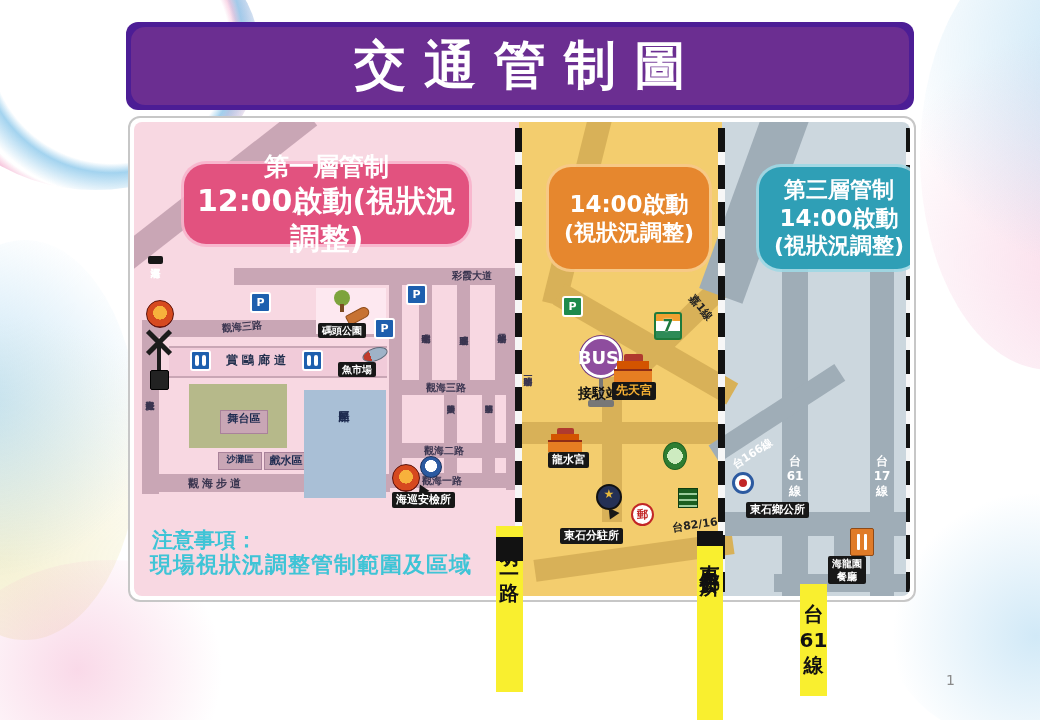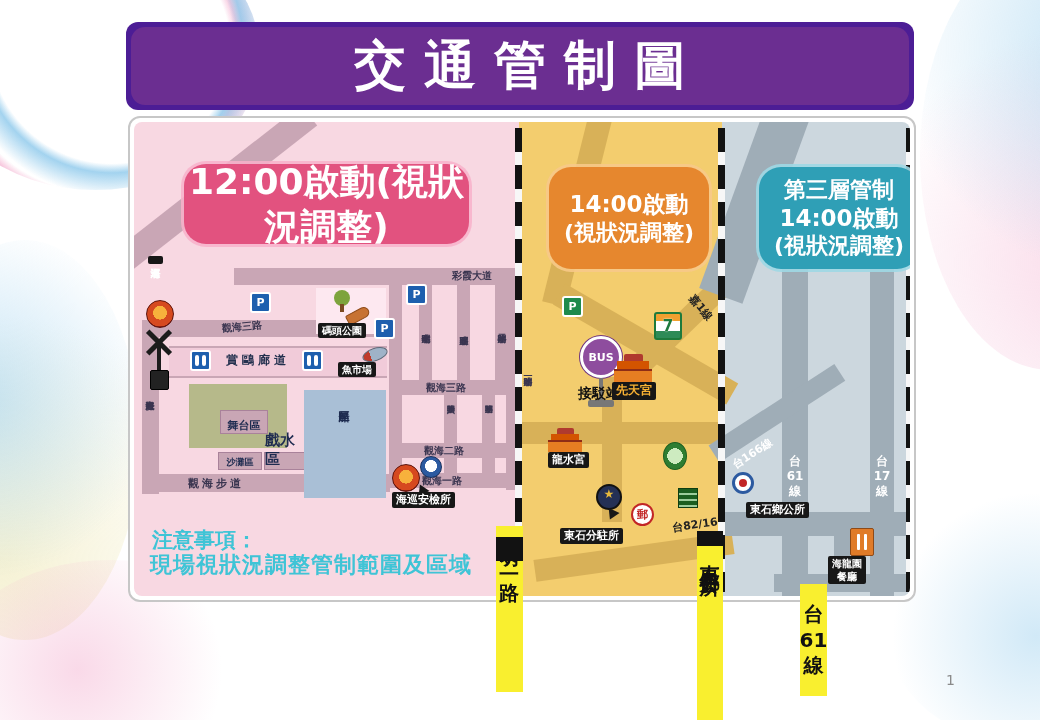--- a/index.html
+++ b/index.html
@@ -55,35 +55,35 @@
   .tree::after{content:"";position:absolute;left:6px;top:14px;width:4px;height:8px;background:#7a4a21;}
   .boat{position:absolute;width:22px;height:9px;background:#c77233;border-radius:2px 6px 6px 2px;transform:rotate(-28deg);border:1px solid #8e4a17;}
   .fish{position:absolute;width:24px;height:11px;border-radius:50%;background:linear-gradient(90deg,#c03a2b 0 30%,#9fb3c8 30%);transform:rotate(-18deg);border:1px solid #5c6b7a;}
   .windmill{position:absolute;width:34px;height:46px;}
   .windmill .pole{position:absolute;left:15px;top:18px;width:4px;height:28px;background:#1c1c1c;}
   .windmill .b1,.windmill .b2{position:absolute;left:1px;top:14px;width:32px;height:5px;background:#1c1c1c;}
   .windmill .b1{transform:rotate(45deg);} .windmill .b2{transform:rotate(-45deg);}
   .smallsign{position:absolute;width:17px;height:18px;background:#222;border:1px solid #000;border-radius:2px;}
   .busline{position:absolute;display:flex;flex-direction:column;align-items:center;}
   .buscirc{width:36px;height:36px;border-radius:50%;background:#8e4d9e;border:3px solid #fff;box-shadow:0 0 0 1px #70357f;
-           color:#fff;font-weight:bold;font-size:11px;display:flex;align-items:center;justify-content:center;}
+           color:#fff;font-weight:bold;font-size:18px;display:flex;align-items:center;justify-content:flex-end;}
   .greenoval{position:absolute;width:22px;height:26px;border-radius:50%;background:radial-gradient(circle at 50% 50%,#cdebc0 0 45%,#2e7d32 46%);border:1px solid #1b5e20;}
   .greensq{position:absolute;width:18px;height:18px;background:repeating-linear-gradient(180deg,#1b5e20 0 4px,#9ccc9c 4px 6px);border:1px solid #0e3d12;}
   .rest{position:absolute;width:22px;height:26px;background:#e07b28;border:1px solid #8e4a17;border-radius:2px;}
   .rest::before,.rest::after{content:"";position:absolute;top:5px;width:3px;height:16px;background:#fff;border-radius:1px;}
   .rest::before{left:6px;} .rest::after{right:6px;}
   .vroadlbl{position:absolute;display:flex;flex-direction:column;align-items:center;color:#fff;font-weight:bold;font-size:12px;line-height:1.25;}
   .note{position:absolute;color:#3fc4d6;font-weight:bold;z-index:7;}
   .callout{position:absolute;background:#f9ef2f;display:flex;flex-direction:column;align-items:center;z-index:9;
            color:#111;font-weight:bold;font-size:20px;}
   .callout .vtxt{writing-mode:vertical-rl;text-orientation:upright;line-height:1.1;letter-spacing:3px;}
   .cdash{width:100%;height:24px;background:#121212;}
   .arrow{position:absolute;width:0;height:0;border-style:solid;}
   #pagenum{position:absolute;left:946px;top:672px;color:#8a8a8a;font-size:14px;}
-  .stagebox{position:absolute;background:#c9a6b5;color:#1d2b50;font-weight:bold;display:flex;align-items:flex-end;justify-content:center;border:1px solid #a9829a;}
+  .stagebox{position:absolute;background:#c9a6b5;color:#1d2b50;font-weight:bold;display:flex;align-items:flex-start;justify-content:center;border:1px solid #a9829a;}
 </style>
 </head>
 <body>
 
 <div id="page">
 
   <div class="deco" style="left:-70px;top:-80px;width:330px;height:270px;
        background:radial-gradient(circle at 55% 45%,rgba(140,200,235,0) 52%,rgba(140,200,235,.8) 56%,rgba(140,200,235,0) 66%),
                   radial-gradient(circle at 50% 50%,rgba(244,180,210,0) 64%,rgba(244,180,210,.75) 68%,rgba(244,180,210,0) 80%);"></div>
   <div class="deco" style="left:920px;top:-60px;width:260px;height:430px;
@@ -150,21 +150,21 @@
     <div class="street" style="left:288px;top:354px;">觀海一路</div>
     <div class="street v" style="left:389px;top:248px;">黎明一路</div>
 
     <div class="abs" style="left:55px;top:262px;width:98px;height:64px;background:#b6b98a;"></div>
     <div class="stagebox" style="left:86px;top:288px;width:46px;height:22px;font-size:11px;">
       <span>舞台區</span>
         </div>
     <div class="stagebox" style="left:84px;top:330px;width:42px;height:16px;font-size:9px;">
       <span>沙灘區</span>
         </div>
-    <div class="stagebox" style="left:130px;top:330px;width:42px;height:16px;font-size:15px;">
+    <div class="stagebox" style="left:130px;top:330px;width:42px;height:16px;font-size:11px;">
       <span>戲水區</span>
         </div>
     <div class="abs" style="left:170px;top:268px;width:82px;height:108px;background:#a9bfd6;"></div>
     <div class="street v" style="left:204px;top:280px;font-size:11px;color:#1d2b50;">船屋區</div>
 
     <div class="abs" style="left:182px;top:166px;width:70px;height:46px;background:#fde8f0;"></div>
     <div class="tree" style="left:200px;top:168px;"></div>
     <div class="boat" style="left:212px;top:188px;"></div>
     <div class="blabel" style="left:184px;top:201px;font-size:10px;">碼頭公園</div>
     <div class="fish" style="left:228px;top:226px;"></div>
@@ -274,21 +274,22 @@
     <div class="blabel" style="left:694px;top:434px;text-align:center;font-size:10px;line-height:1.3;">
       <div>海龍園</div>
       <div>餐廳</div>
     </div>
 
     <div class="dash" style="left:381px;top:6px;height:464px;"></div>
     <div class="dash" style="left:584px;top:6px;height:464px;"></div>
     <div class="dash" style="left:772px;top:6px;height:464px;"></div>
 
     <div class="pill" style="left:50px;top:42px;width:285px;height:80px;background:#e2527f;box-shadow:0 0 0 3px rgba(248,178,202,.85);">
-      <div style="font-size:36px;">12:00啟動(視狀況調整)</div>
+      <div style="font-size:25px;">第一層管制</div>
+      <div style="font-size:30px;">12:00啟動(視狀況調整)</div>
     </div>
     <div class="pill" style="left:415px;top:45px;width:160px;height:102px;background:#e6872e;box-shadow:0 0 0 3px rgba(247,201,136,.9);">
       <div style="font-size:23px;">14:00啟動</div>
       <div style="font-size:22px;">(視狀況調整)</div>
     </div>
     <div class="pill" style="left:616px;top:45px;width:160px;height:102px;background:#2f9fb6;box-shadow:0 0 0 3px rgba(158,216,228,.9);margin-left:9px;">
       <div style="font-size:22px;">第三層管制</div>
       <div style="font-size:23px;">14:00啟動</div>
       <div style="font-size:22px;">(視狀況調整)</div>
     </div>

